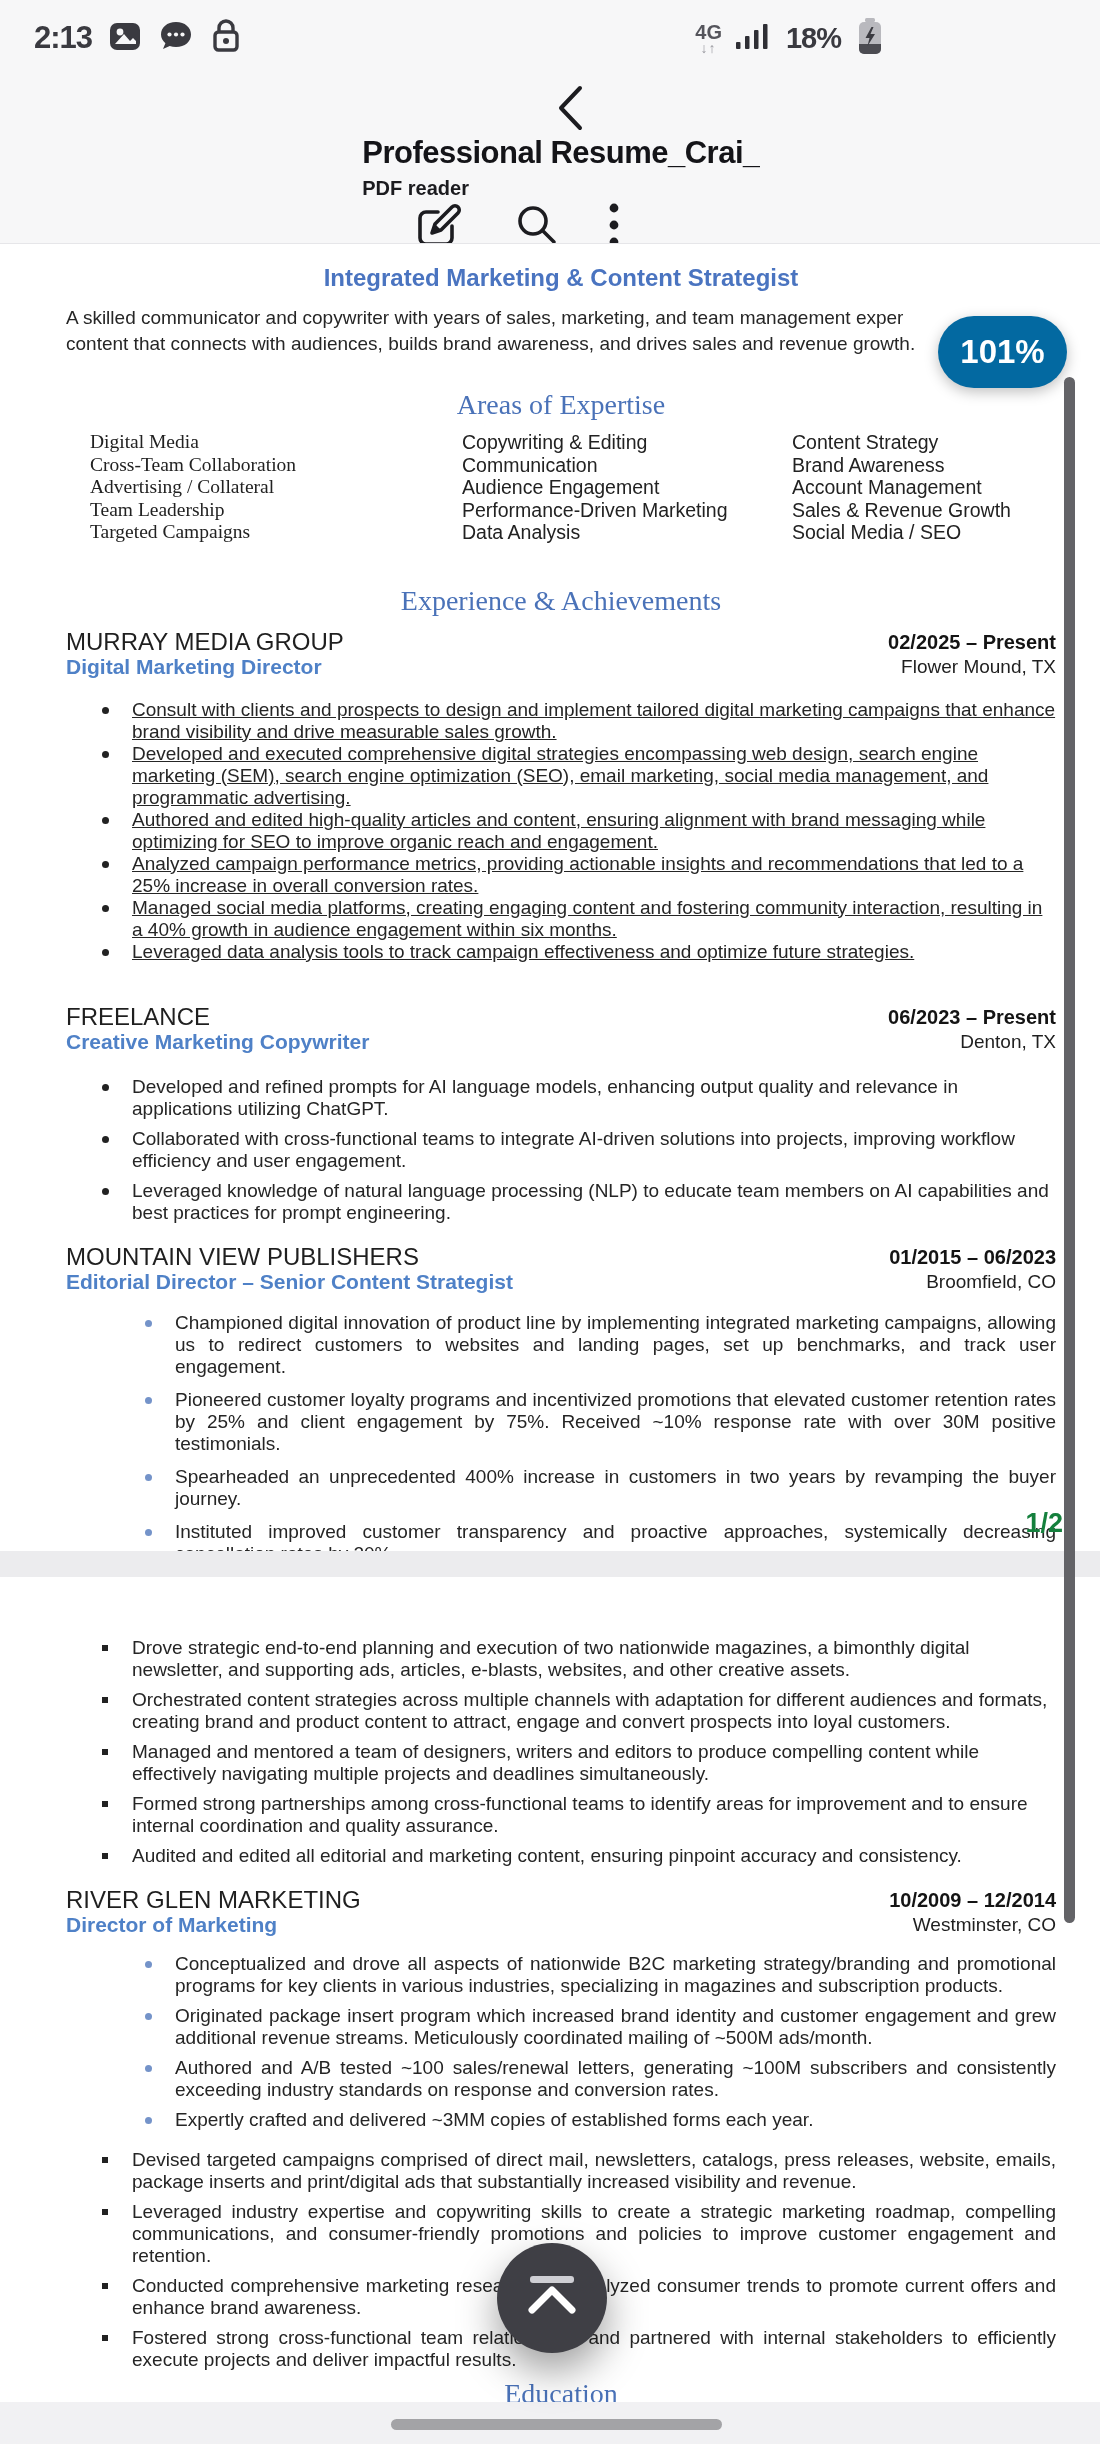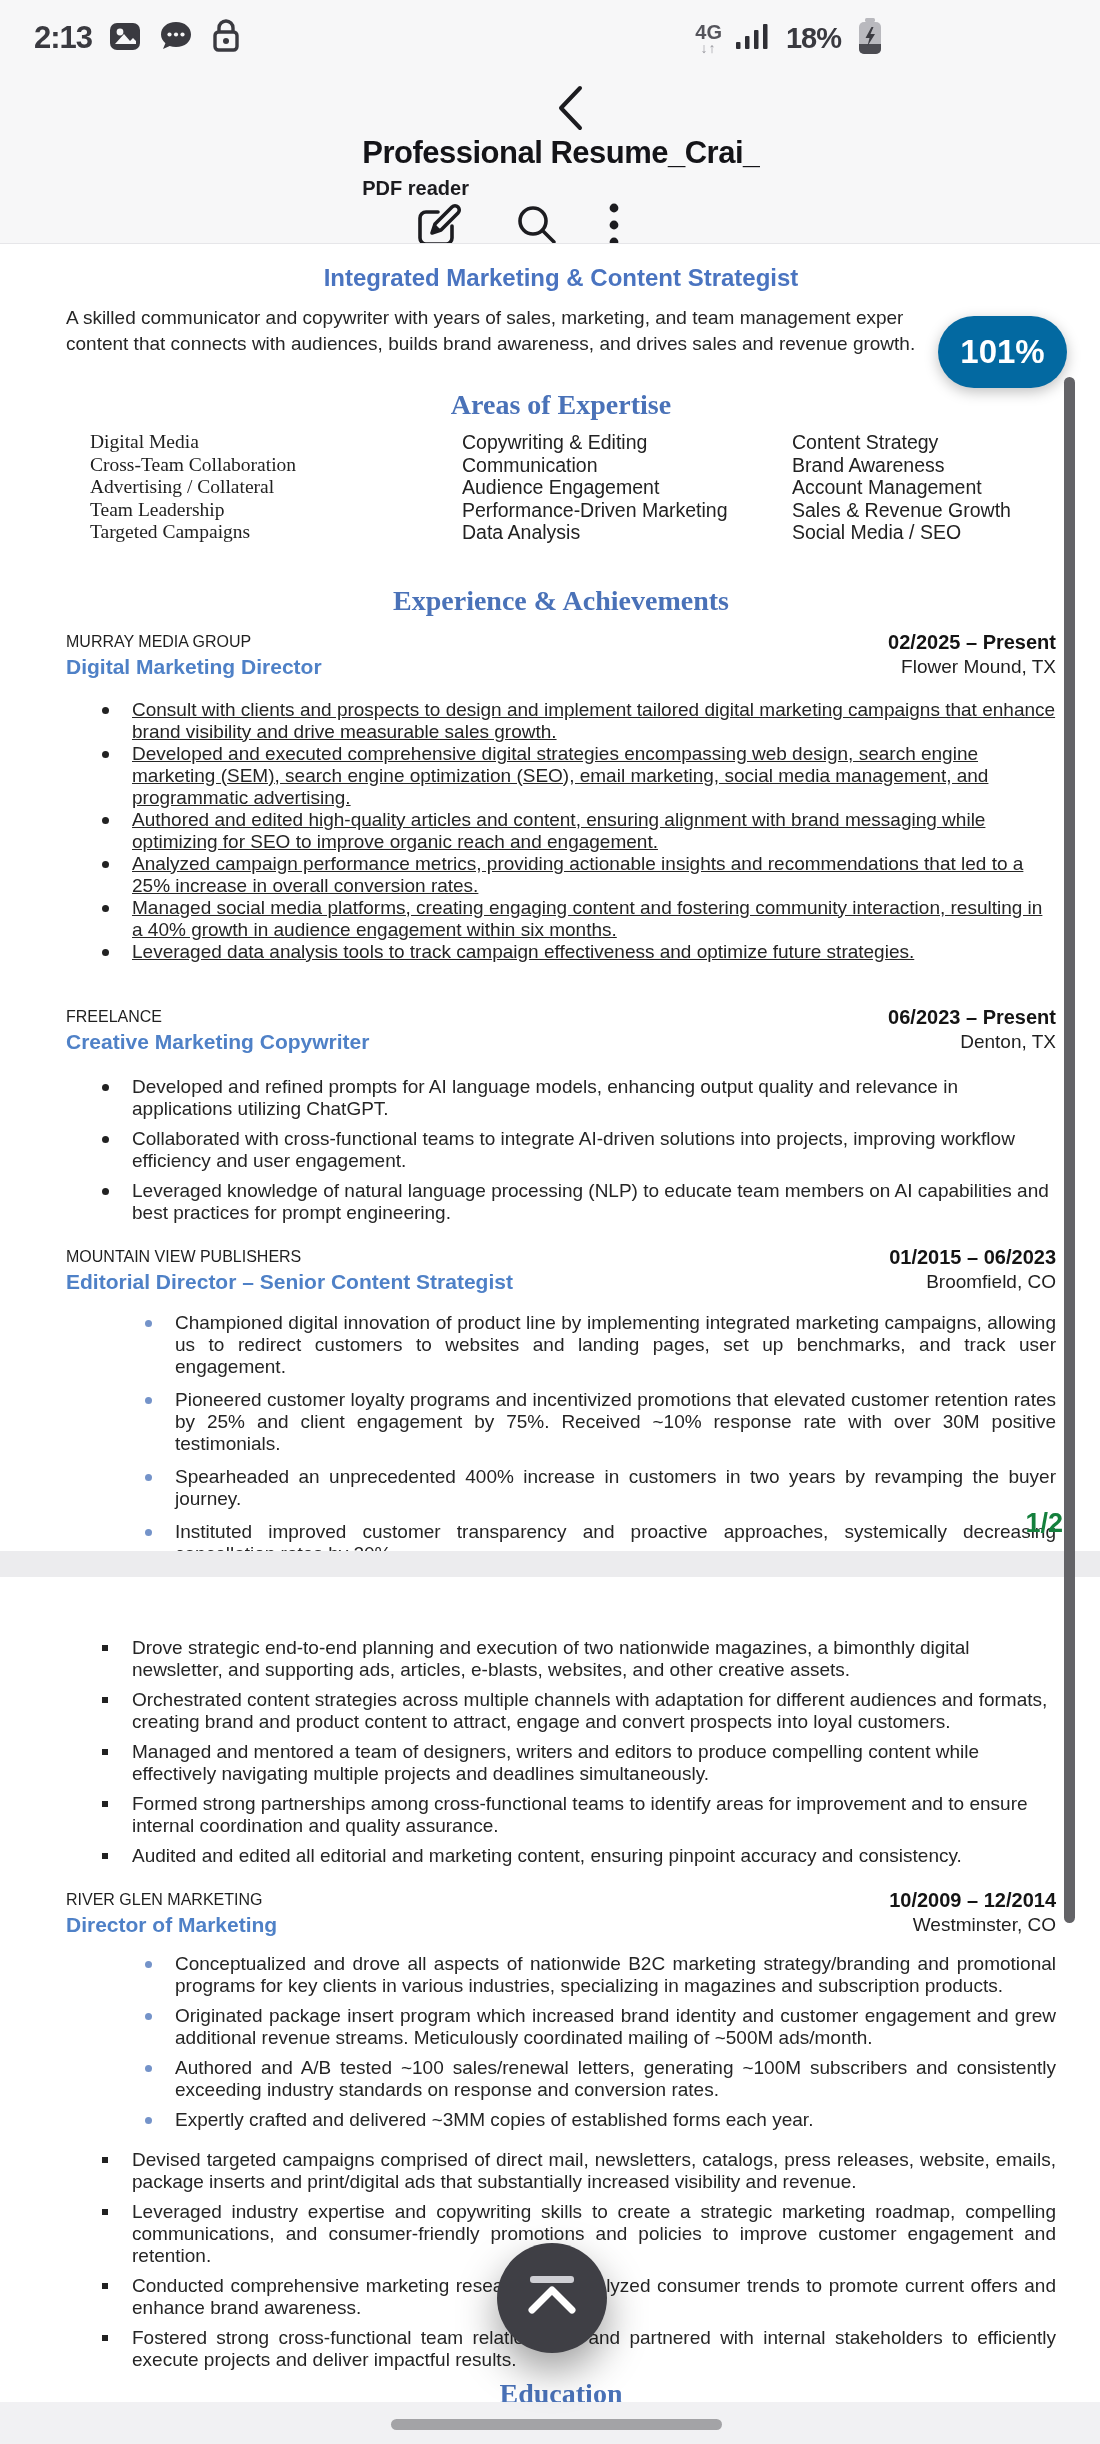--- a/index.html
+++ b/index.html
@@ -25,32 +25,32 @@
   .appbar-actions{display:flex;align-items:center;gap:48px;margin-right:66px;}
   
   .divider{position:absolute;top:243px;left:0;width:1100px;height:1px;background:#e6e6e9;}
   .doc{position:absolute;top:244px;left:0;width:1100px;background:#1d4ed8;}
   .page{background:#ffffff;box-sizing:border-box;padding-left:66px;padding-right:44px;position:relative;overflow:hidden;}
   .page1{height:1307px;}
   .pagegap{height:26px;background:#ececee;}
   .page2{height:867px;padding-top:60px;}
   .doc-title{padding-top:19px;text-align:center;font-size:24px;line-height:30px;font-weight:700;color:#4a74c0;}
   .summary{margin-top:12px;font-size:19px;line-height:26px;color:#262626;white-space:pre-line;}
-  .sec-h{font-family:"Liberation Serif", serif;font-weight:700;color:#4a72b8;font-size:28px;line-height:30px;
+  .sec-h{font-family:"Liberation Serif", serif;font-weight:400;color:#4a72b8;font-size:28px;line-height:30px;
          text-align:center;}
   .areas-h{margin-top:33px;}
   .areas-cols{margin-top:11px;display:flex;margin-left:24px;font-size:19.5px;line-height:22.5px;color:#222;}
   .acol1{width:372px;font-family:Liberation Serif, serif;}
   .acol2{width:330px;}
   .acol3{flex:1;}
   .exp-h{margin-top:42px;}
   .job-header{display:flex;justify-content:space-between;align-items:flex-start;}
   .jh-left{min-width:0;}
   .jh-right{text-align:right;white-space:nowrap;}
-  .job-company{font-size:16px;line-height:22px;color:#1f1f1f;letter-spacing:0;}
+  .job-company{font-size:24px;line-height:22px;color:#1f1f1f;letter-spacing:0;}
   .job-title{font-size:21px;line-height:24px;font-weight:700;color:#4f81c7;margin-top:2px;}
   .job-dates{font-size:20px;line-height:22px;font-weight:700;color:#141414;}
   .job-loc{font-size:19px;line-height:24px;color:#1f1f1f;margin-top:2px;}
   ul.bullets{list-style:none;margin:0;padding:0;font-size:19px;line-height:22px;color:#252525;}
   ul.bullets li{position:relative;}
   ul.bullets li::before{content:"";position:absolute;top:8px;}
   ul.indent-a li{padding-left:66px;}
   ul.indent-a li::before{left:36px;}
   ul.indent-b li{padding-left:109px;}
   ul.indent-b li::before{left:79px;}

